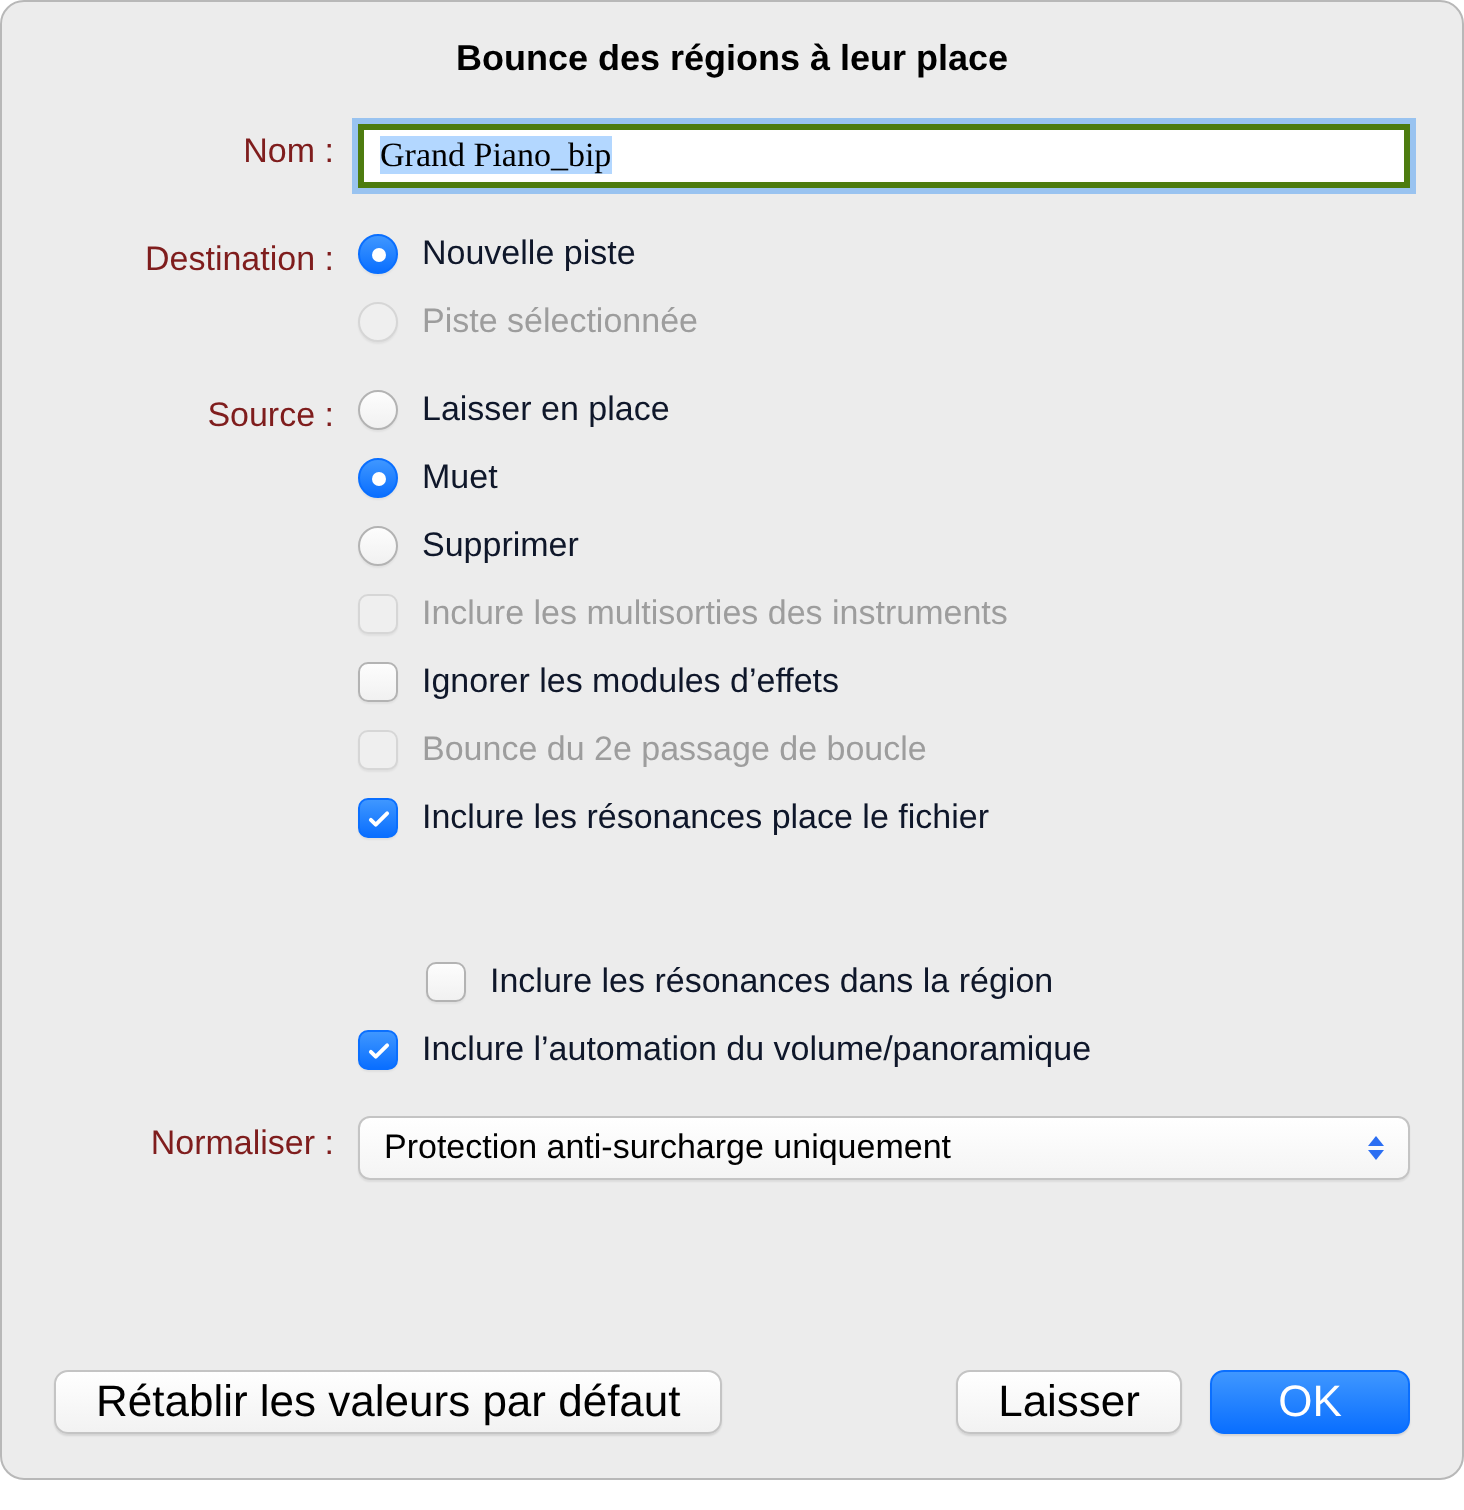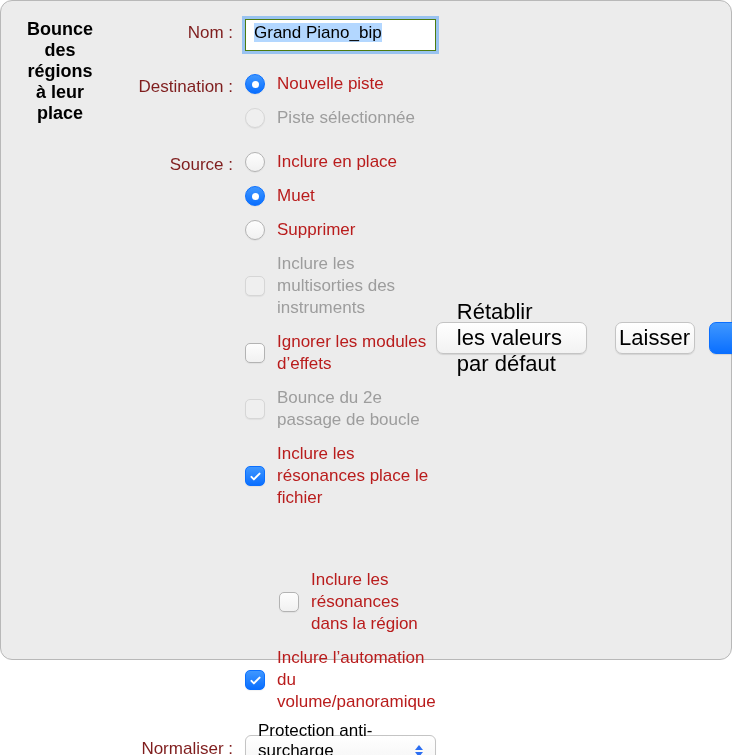--- a/index.html
+++ b/index.html
@@ -5,25 +5,26 @@
   * { box-sizing: border-box; }
   html, body {
     margin: 0; padding: 0;
     width: 732px; height: 755px;
     font-family: -apple-system, "Helvetica Neue", Helvetica, Arial, sans-serif;
     font-size: 17px;
     color: #000;
     background: #fff;
   }
   .window {
-    width: 732px; height: 660px;
+    width: 732px; height: 740px;
     background: #ececec;
     border: 1px solid #b8b8b8;
     border-radius: 12px;
     display: flex;
+    flex-direction: column;
     padding: 18px 26px 22px 26px;
   }
   .title {
     text-align: center;
     font-weight: 700;
     font-size: 18px;
     margin-bottom: 22px;
   }
   .form {
     flex: 1;
@@ -36,46 +37,47 @@
   .label {
     text-align: right;
     padding-top: 4px;
     font-size: 17px;
     color: #7f1d1d;
   }
   .field { }
   .text-input-fake {
     width: 100%;
     height: 32px;
-    border: 1px solid #4d7c0f;
+    border: 3px solid #4d7c0f;
     background: #fff;
     padding: 3px 8px;
     font-size: 17px;
     outline: 3px solid #99c3f0;
     outline-offset: 0;
     position: relative;
     white-space: nowrap;
     overflow: hidden;
+    font-family: Liberation Serif, serif;
   }
   .text-input-fake .sel {
     background: #b3d7ff;
   }
   .spacer { height: 22px; grid-column: 1 / span 2; }
 
   .opt-list {
     display: flex;
     flex-direction: column;
     gap: 12px;
   }
   .opt {
     display: flex;
     align-items: center;
     gap: 12px;
     font-size: 17px;
-    color: #b91c1c;
+    color: #0f172a;
     line-height: 22px;
   }
   .opt.disabled { color: #9d9d9d; }
   .opt.indent { padding-left: 34px; margin-top: 48px; }
 
   .radio {
     width: 20px; height: 20px;
     border-radius: 50%;
     border: 1px solid #b3b3b3;
     background: linear-gradient(#fdfdfd,#f1f1f1);
@@ -213,21 +215,21 @@
       </div>
     </div>
 
     <div class="spacer"></div>
 
     <div class="label">Source :</div>
     <div class="field">
       <div class="opt-list">
         <div class="opt">
           <span class="radio"></span>
-          <span>Inclure en place</span>
+          <span>Laisser en place</span>
         </div>
         <div class="opt">
           <span class="radio checked"></span>
           <span>Muet</span>
         </div>
         <div class="opt">
           <span class="radio"></span>
           <span>Supprimer</span>
         </div>
 

